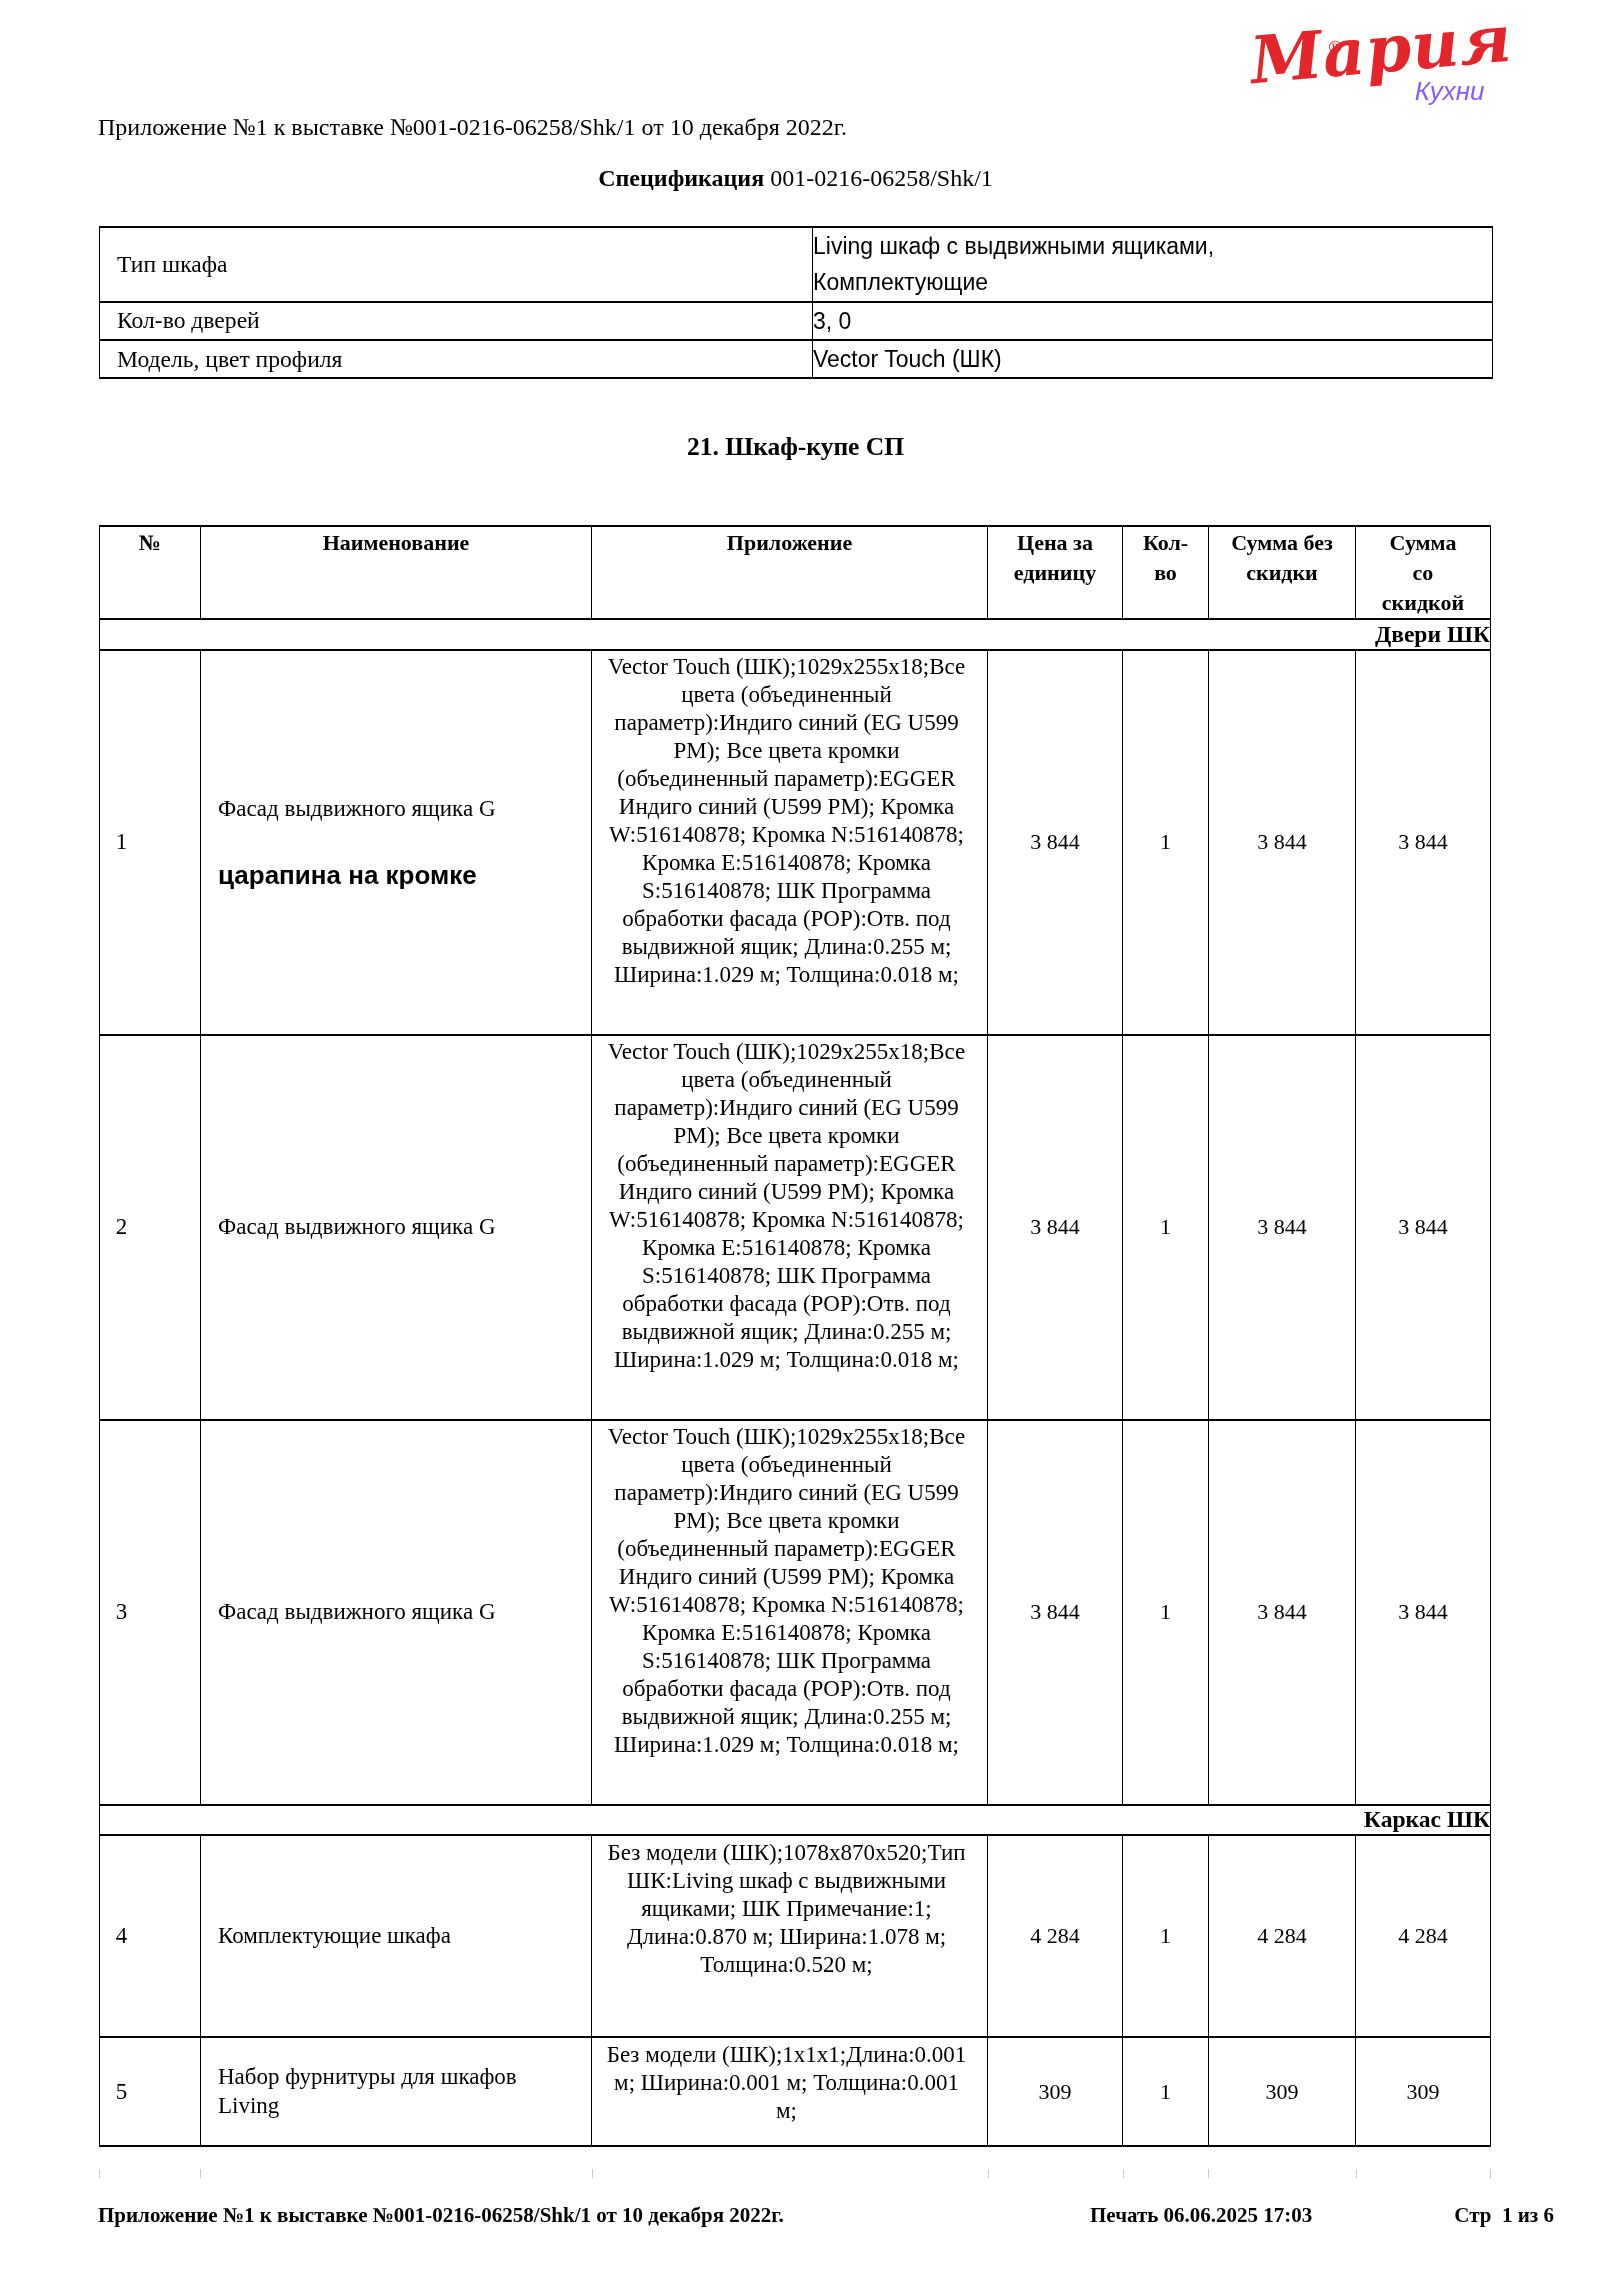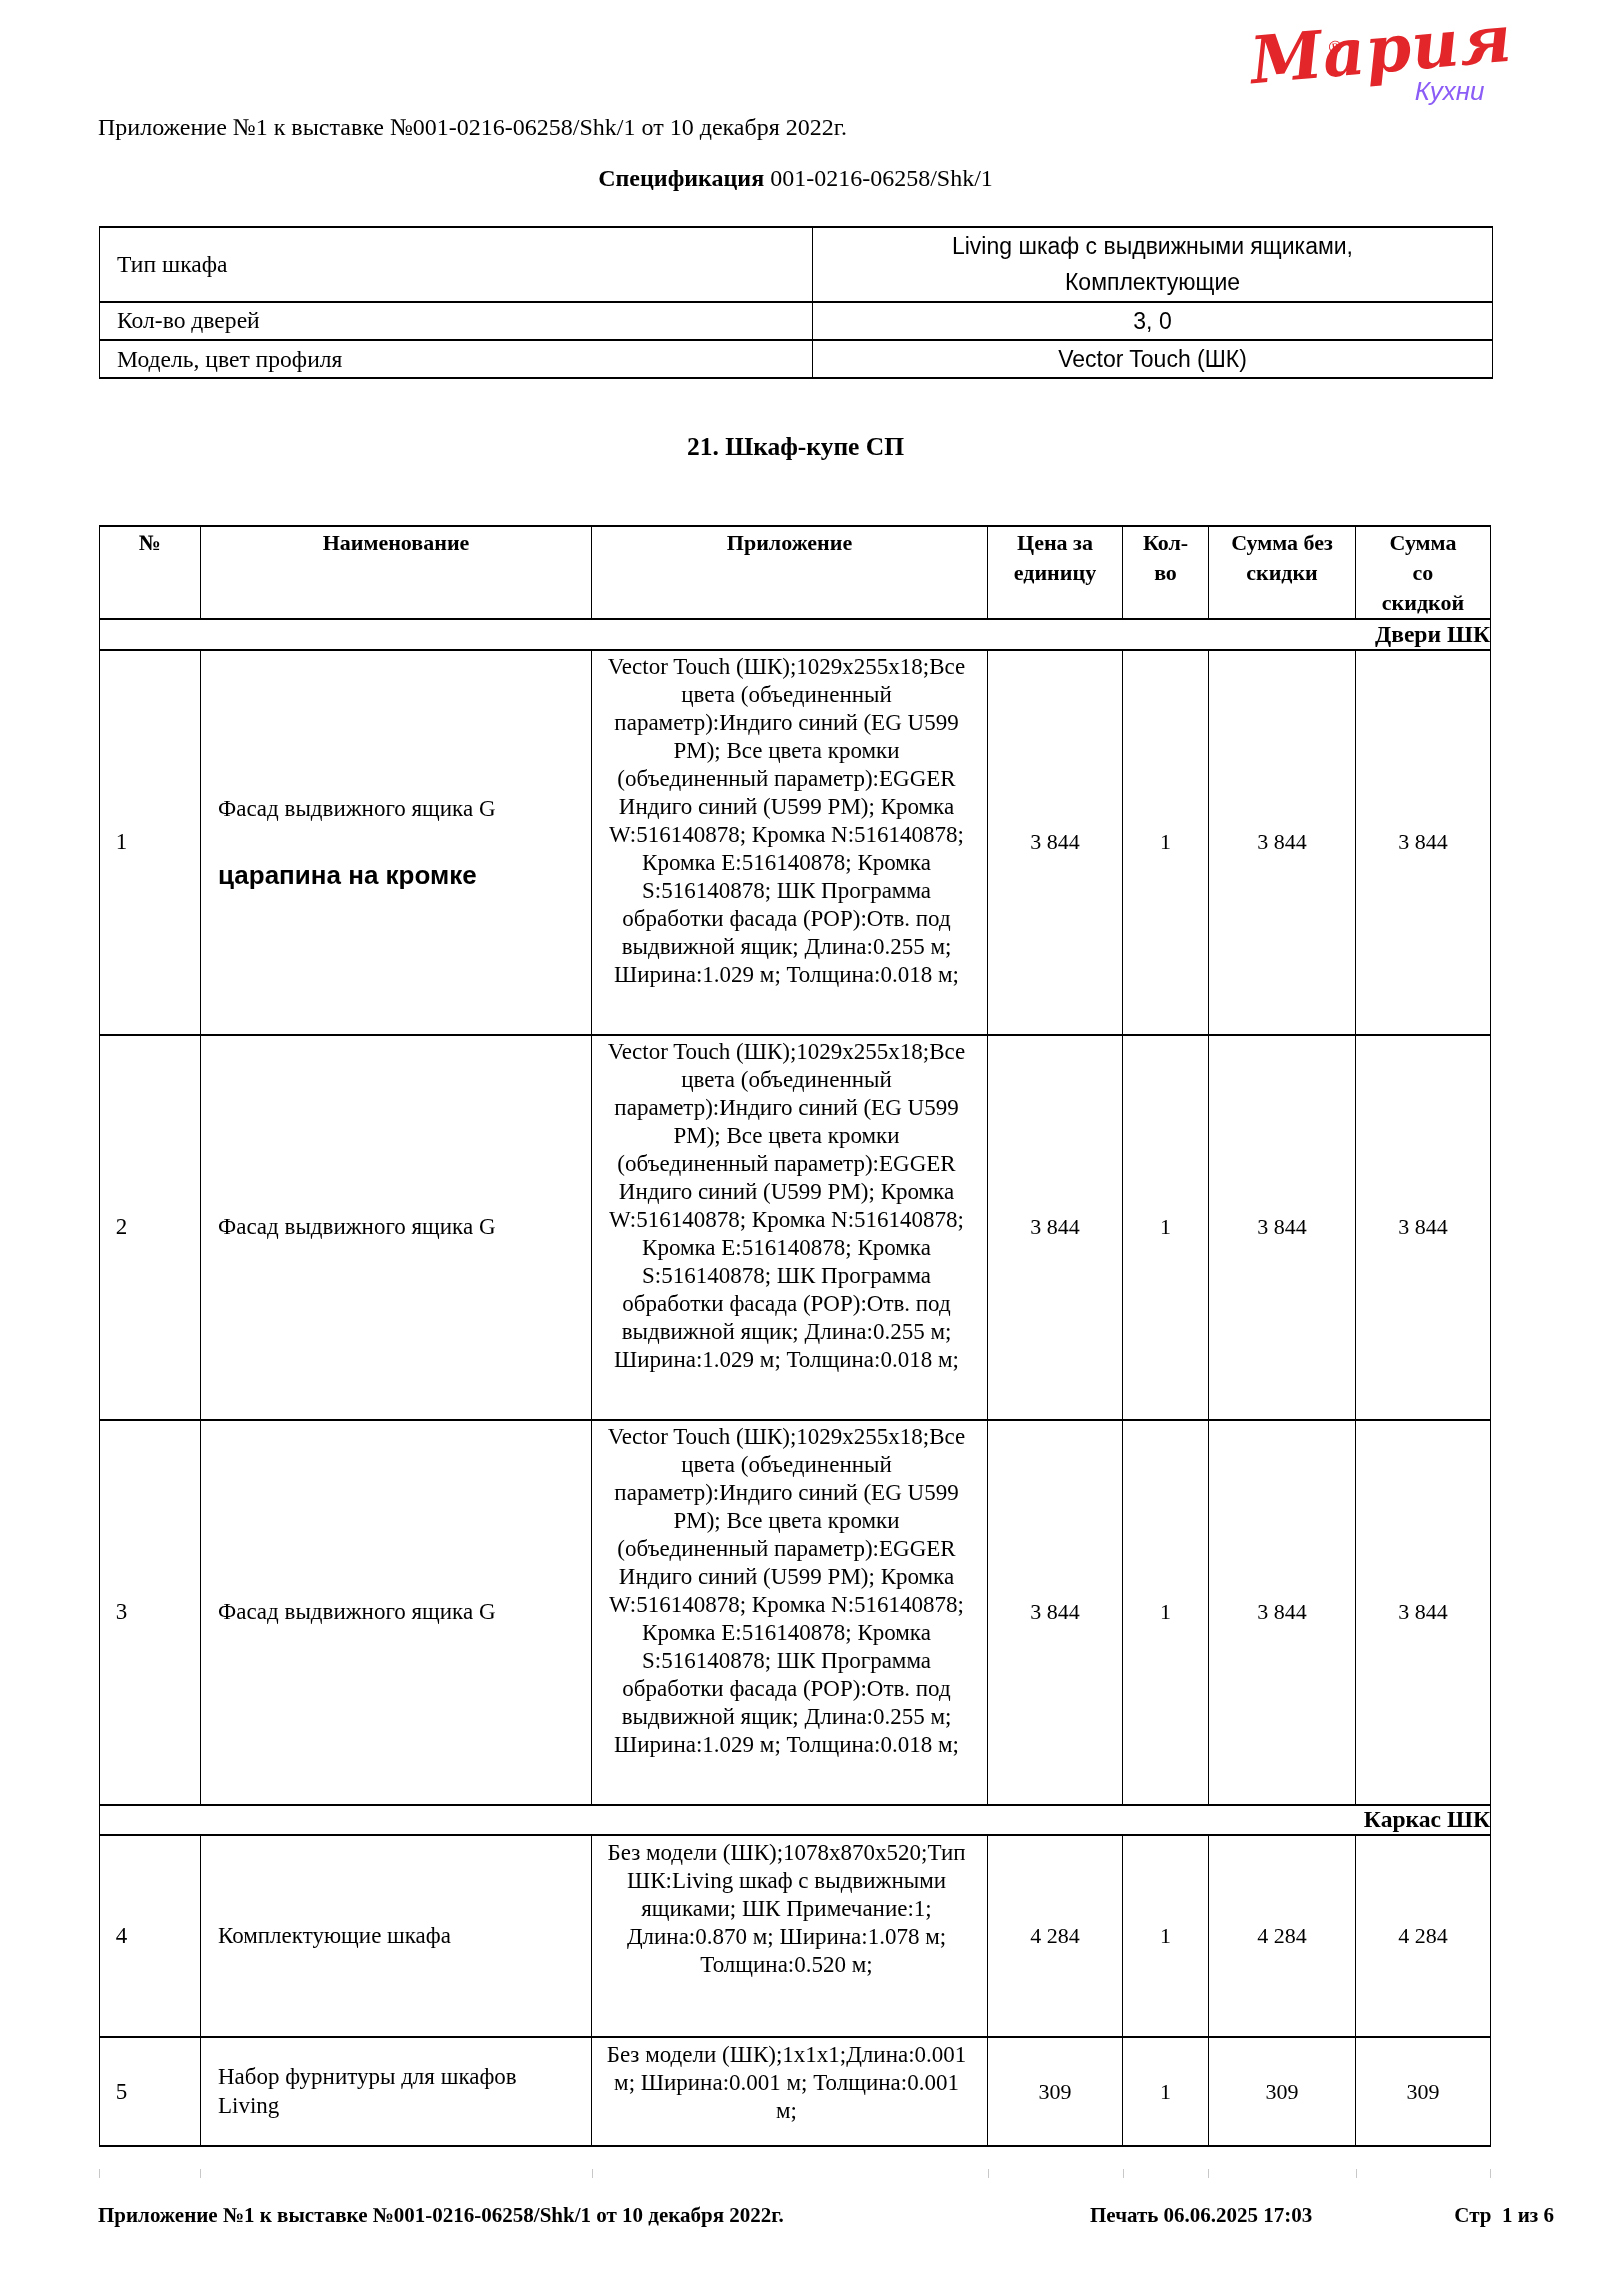--- a/index.html
+++ b/index.html
@@ -38,21 +38,21 @@
   td, th {
     border-left:1.3px solid #000; border-right:1.3px solid #000;
     border-top:2px solid #000; border-bottom:2px solid #000;
   }
 
   
   .info-table { position:absolute; left:99px; top:226px; width:1393px; }
   .info-table .info-label { font-size:23.6px; padding-left:17px; vertical-align:middle; text-align:left; }
   .info-table .info-value {
     font-family:"Liberation Sans", sans-serif; font-size:23px;
-    text-align:center; vertical-align:middle; line-height:1.58;
+    vertical-align:middle; line-height:1.58;
   }
   .info-row-1 td { height:72px; }
   .info-row-2 td { height:35px; }
   .info-row-3 td { height:35px; }
 
   
   .main-table { position:absolute; left:99px; top:525px; width:1392px; }
   .main-table th {
     font-size:22px; font-weight:bold; text-align:center; vertical-align:top;
     height:92px; line-height:30px; padding:1.3px 0 0;

